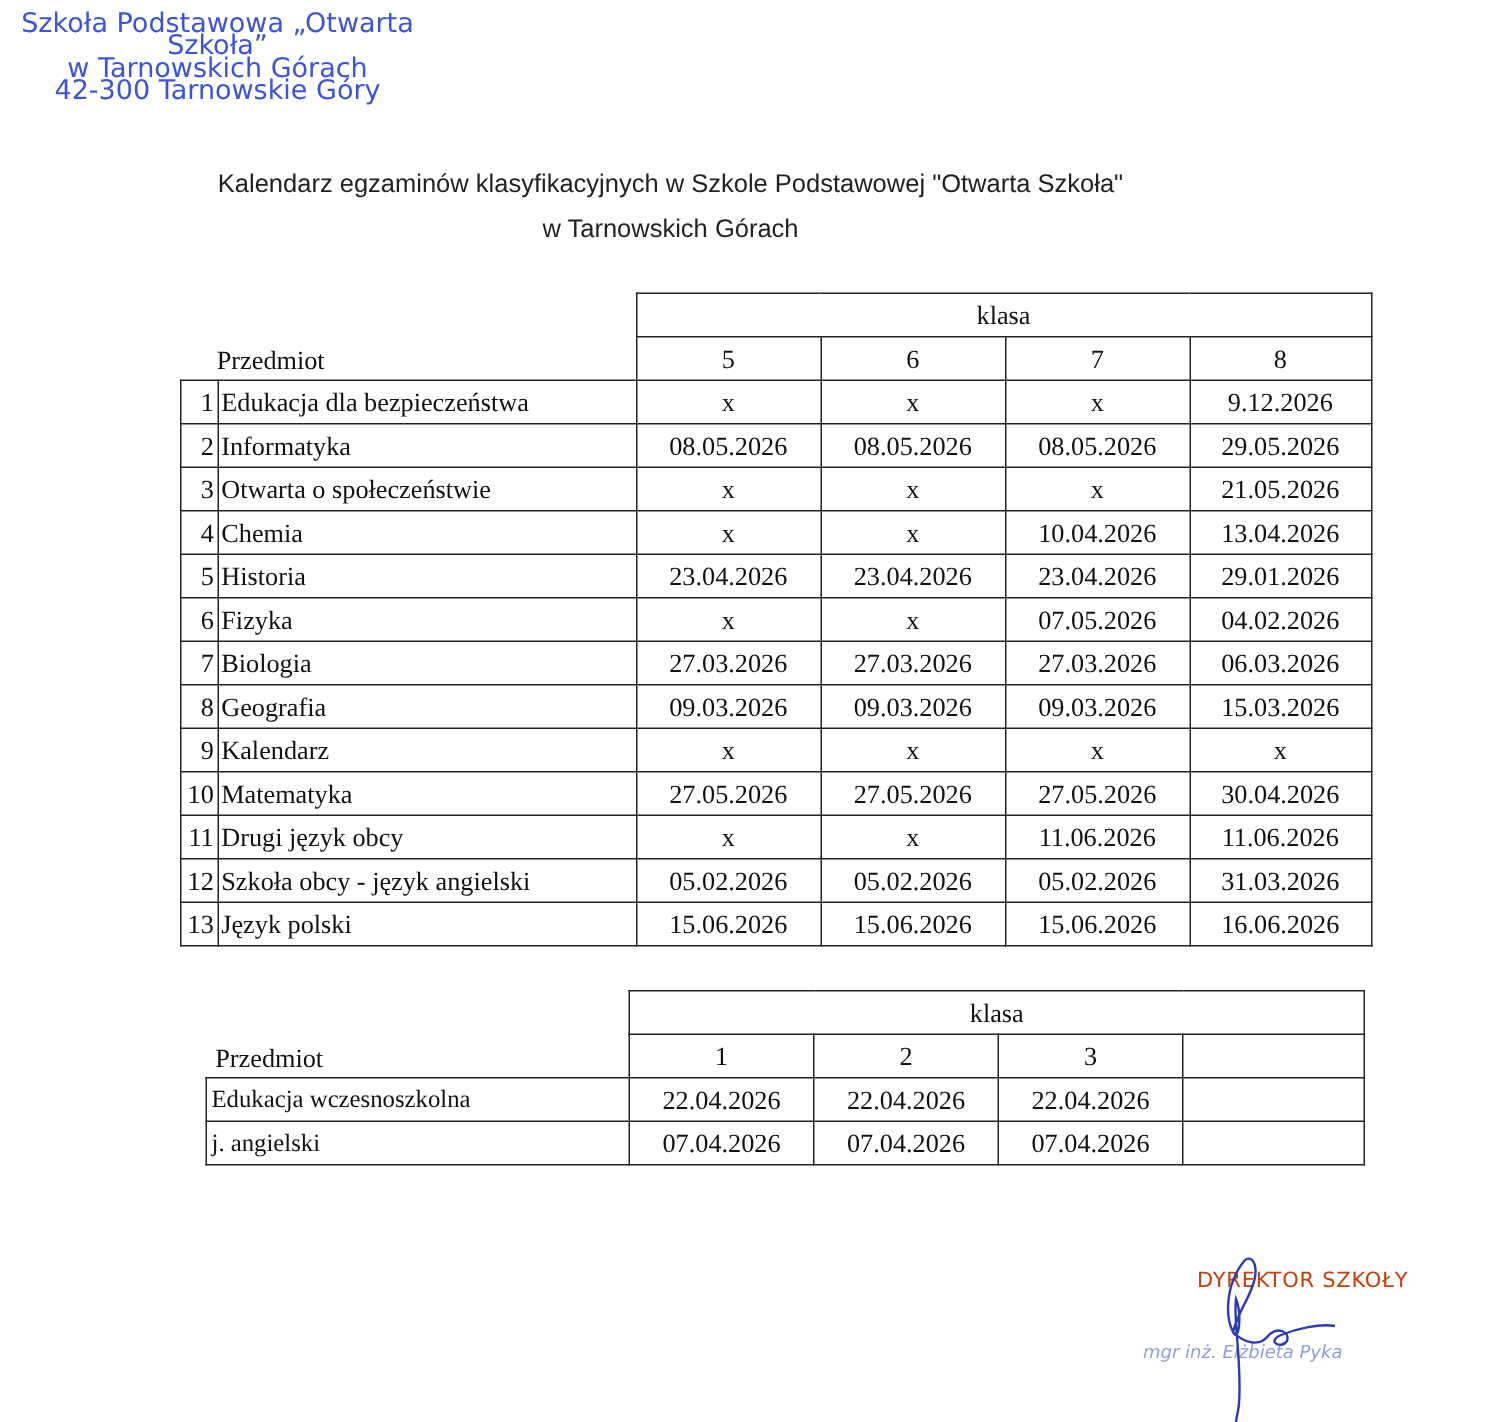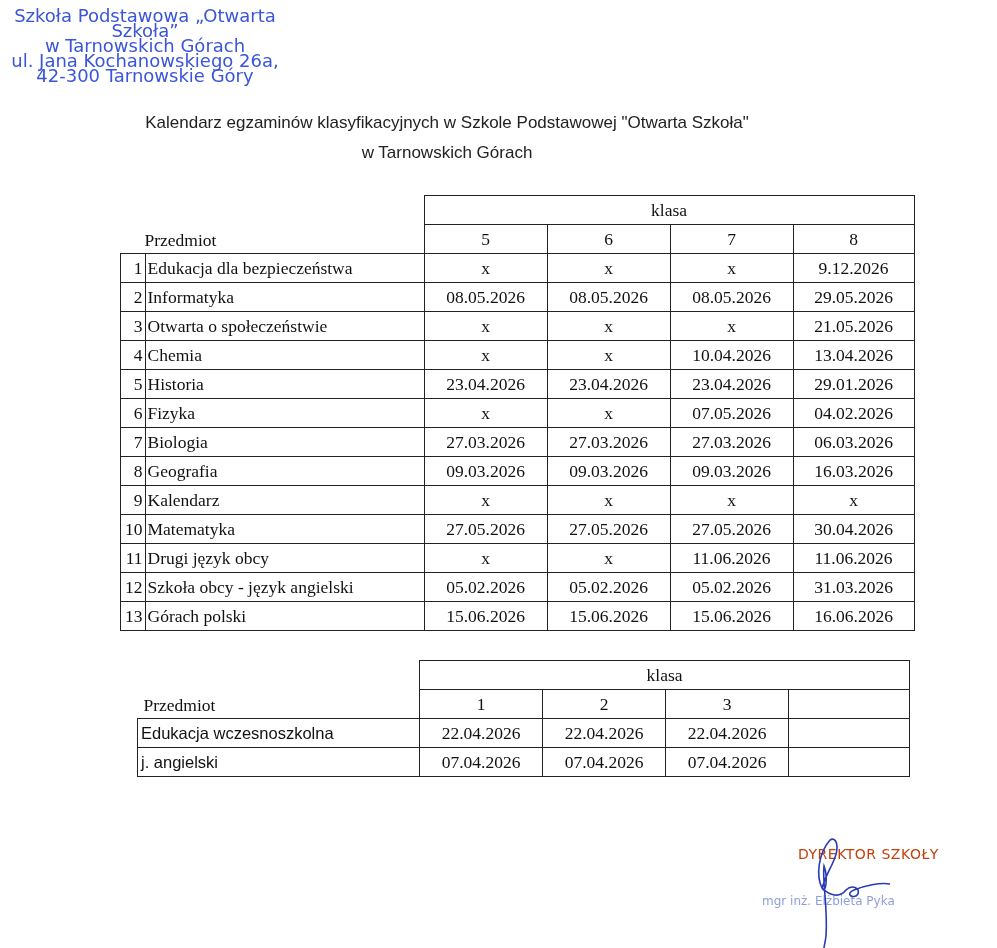--- a/index.html
+++ b/index.html
@@ -11,33 +11,32 @@
   td { height:28px; padding:0 4px; white-space:nowrap; }
   .main { left:120px; top:195px; }
   .b { border:1.5px solid #222; }
   .c { text-align:center; }
   .num { text-align:right; width:9px; padding:0 2px 0 4px; }
   .subj { width:272px; padding-left:2px;margin-left:42px; }
   .dc { width:114px; }
   .lastc { width:112px; }
   .hdr-subj { padding-left:24px; vertical-align:bottom; padding-bottom:2px; }
   .sec { left:137px; top:660px; }
-  .sec .subj2 { width:274px; font-family:Liberation Sans, sans-serif; font-size:16.5px; padding-left:3px; }
+  .sec .subj2 { width:274px; font-family:Liberation Serif, serif; font-size:16.5px; padding-left:3px; }
   .sec .hdr-subj2 { padding-left:6px; vertical-align:bottom; padding-bottom:2px; }
   .sign { position:absolute; left:766px; top:846px; font-family:"DejaVu Sans", sans-serif; color:#c2410c; font-size:14px; letter-spacing:0.5px;margin-left:32px; }
-  .sign-name { position:absolute; left:762px; top:894px; font-family:"DejaVu Sans", sans-serif; color:#8fa0d8; font-size:12px; }
+  .sign-name { position:absolute; left:762px; top:894px; font-family:"DejaVu Sans", sans-serif; font-style:italic; color:#8fa0d8; font-size:12px; }
   .signature { position:absolute; left:800px; top:836px; width:100px; height:112px; }
 </style>
 </head>
 <body>
 
 <div class="stamp">
   <div>Szkoła Podstawowa „Otwarta Szkoła”</div>
   <div>w Tarnowskich Górach</div>
-  <div>ul. Jana Kochanowskiego 26a,</div>
   <div>42-300 Tarnowskie Góry</div>
 </div>
 
 <div class="title t1">Kalendarz egzaminów klasyfikacyjnych w Szkole Podstawowej "Otwarta Szkoła"</div>
 <div class="title t2">w Tarnowskich Górach</div>
 
 <table class="main">
   <tbody>
       <tr>
     <td colspan="2" rowspan="2" class="hdr-subj">Przedmiot</td>
@@ -106,21 +105,21 @@
         <td class="b c dc">27.03.2026</td>
         <td class="b c dc">27.03.2026</td>
         <td class="b c lastc">06.03.2026</td>
       </tr>
       <tr>
         <td class="b num">8</td>
         <td class="b subj">Geografia</td>
         <td class="b c dc">09.03.2026</td>
         <td class="b c dc">09.03.2026</td>
         <td class="b c dc">09.03.2026</td>
-        <td class="b c lastc">16.03.2026</td>
+        <td class="b c lastc">15.03.2026</td>
       </tr>
       <tr>
         <td class="b num">9</td>
         <td class="b subj">Kalendarz</td>
         <td class="b c dc">x</td>
         <td class="b c dc">x</td>
         <td class="b c dc">x</td>
         <td class="b c lastc">x</td>
       </tr>
       <tr>
@@ -142,21 +141,21 @@
       <tr>
         <td class="b num">12</td>
         <td class="b subj">Szkoła obcy -  język angielski</td>
         <td class="b c dc">05.02.2026</td>
         <td class="b c dc">05.02.2026</td>
         <td class="b c dc">05.02.2026</td>
         <td class="b c lastc">31.03.2026</td>
       </tr>
       <tr>
         <td class="b num">13</td>
-        <td class="b subj">Górach polski</td>
+        <td class="b subj">Język polski</td>
         <td class="b c dc">15.06.2026</td>
         <td class="b c dc">15.06.2026</td>
         <td class="b c dc">15.06.2026</td>
         <td class="b c lastc">16.06.2026</td>
       </tr>
     </tbody>
 </table>
 
 <table class="sec">
   <tbody>

